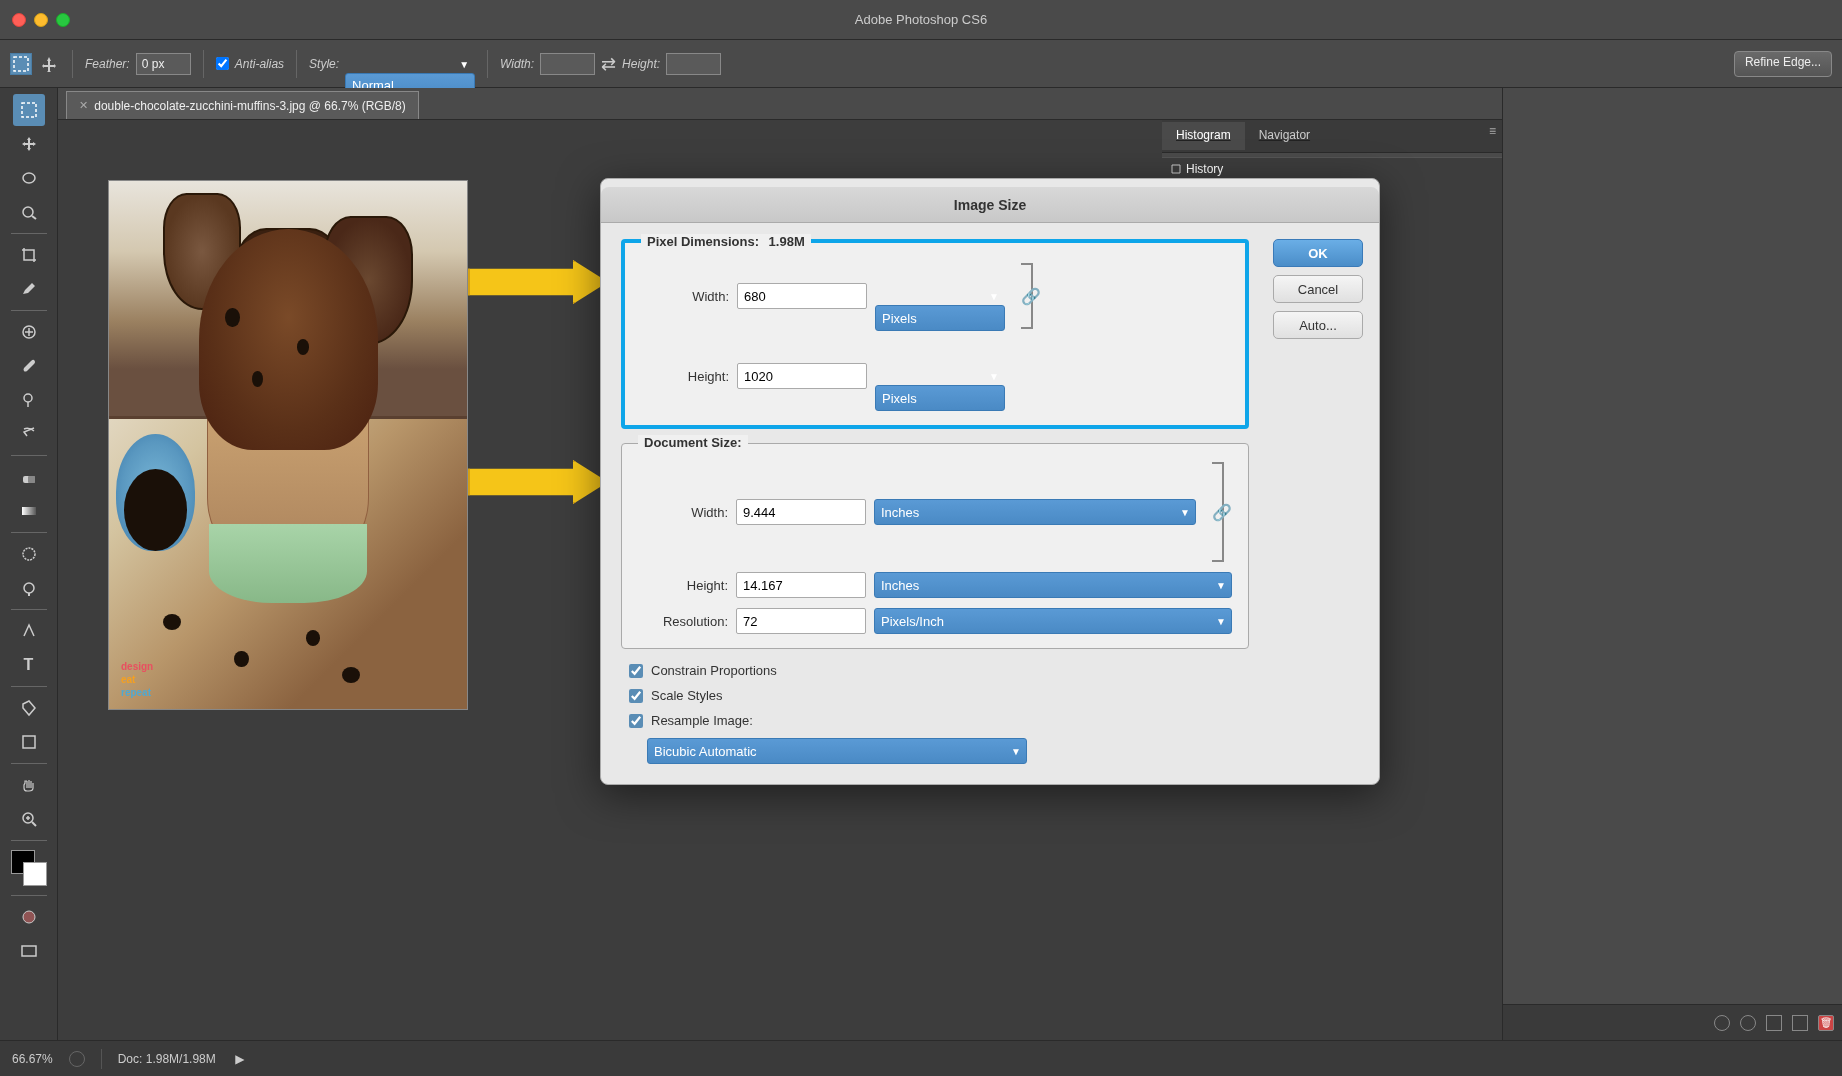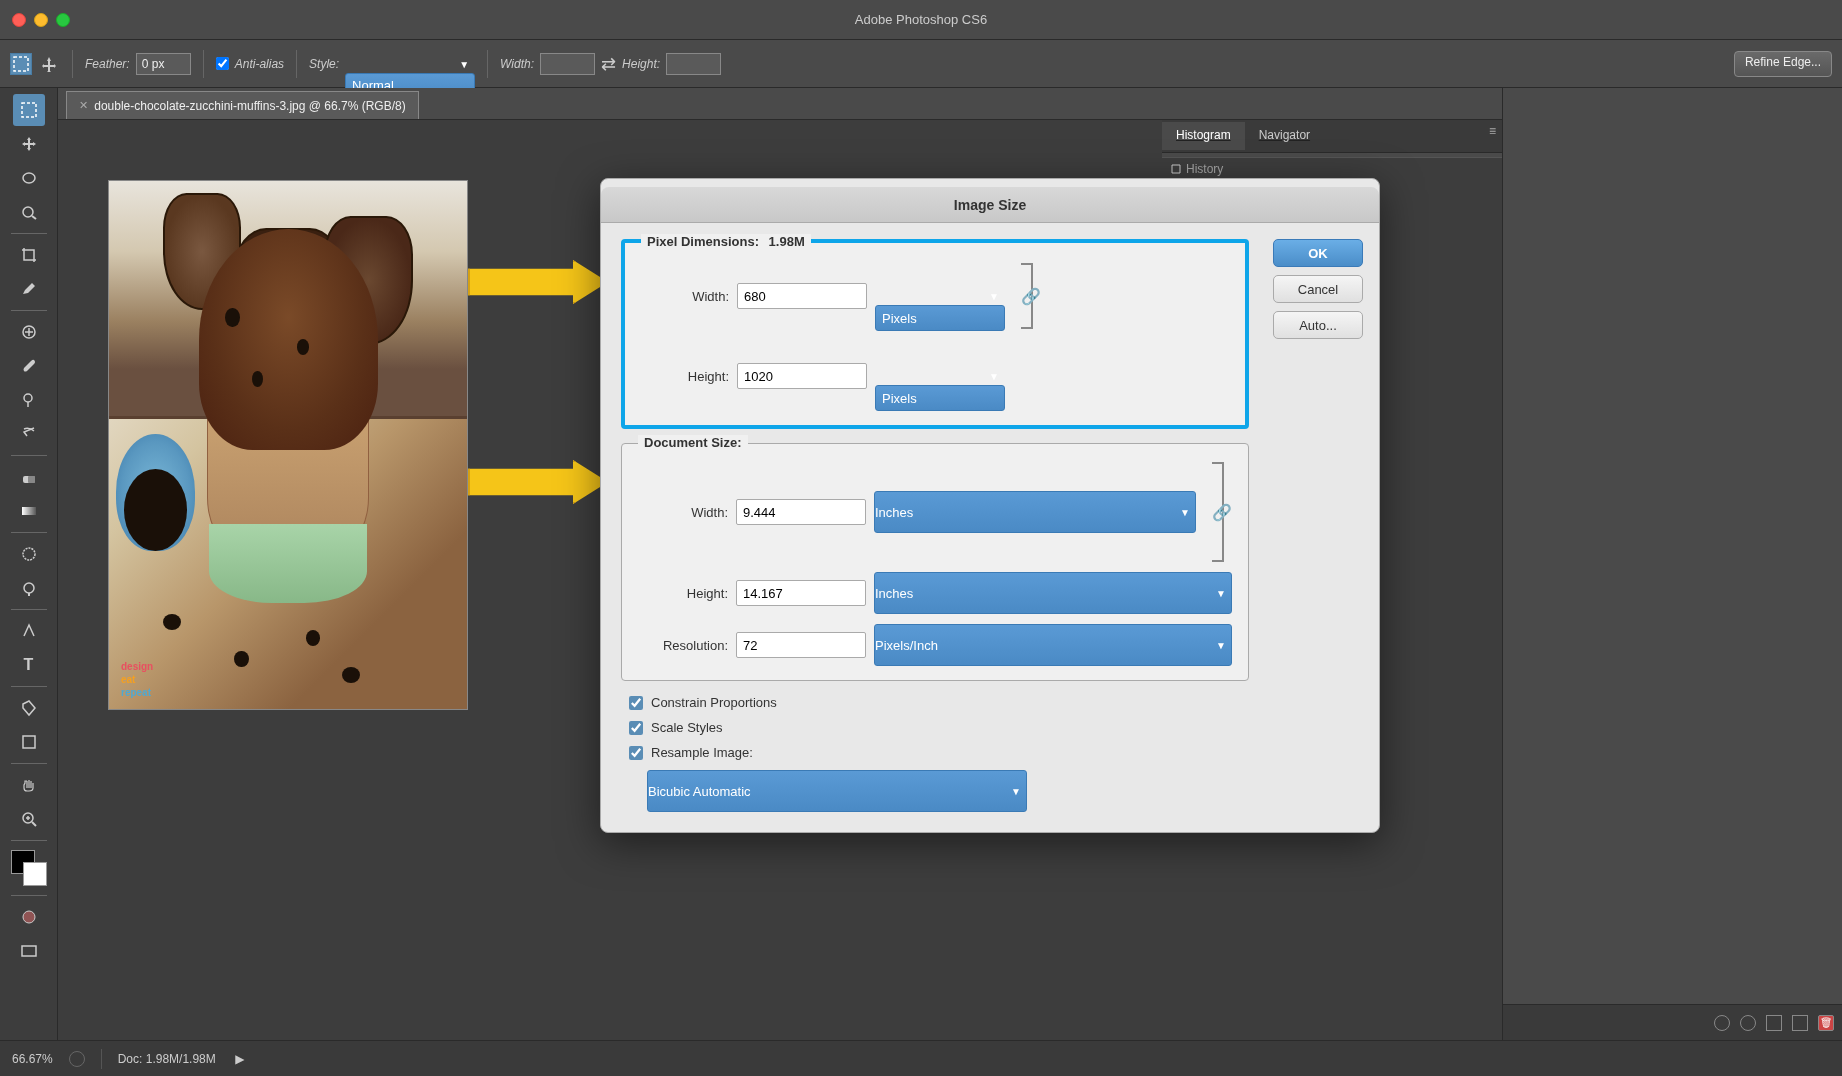--- a/index.html
+++ b/index.html
@@ -225,25 +225,25 @@
       font-size: 10px;
       color: #fff;
       pointer-events: none;
     }
     .select-wrapper-wide {
       position: relative;
       flex: 1;
     }
     .select-wrapper-wide select {
       width: 100%;
-      height: 42px;
+      height: 26px;
       background: linear-gradient(to bottom, #5a9ad5, #4a8ac5);
       border: 1px solid #3a7ab5;
       color: #fff;
-      padding: 0 24px 0 0;
+      padding: 0 24px 0 6px;
       font-size: 13px;
       border-radius: 3px;
       appearance: none;
       cursor: pointer;
     }
     .select-wrapper-wide::after {
       content: '▼';
       position: absolute;
       right: 6px;
       top: 50%;
@@ -541,21 +541,21 @@
     </div>
 
     <div style="position:absolute; top:32px; right:0; width:340px; background:#4a4a4a; z-index:10;">
       <div style="display:flex; background:#3a3a3a; border-bottom:1px solid #2a2a2a; position:relative; padding: 2px 0; text-decoration: underline;">
         <div class="panel-tab active">Histogram</div>
         <div class="panel-tab">Navigator</div>
         <div style="position:absolute; right:6px; top:4px; color:#aaa; font-size:12px;">≡</div>
       </div>
 
       <div style="display:flex; align-items:center; background:#3d3d3d; border-top:1px solid #555; padding:4px 8px; margin-top:4px;">
-        <div style="color:#a3a3a3; font-size:12px; display:flex;align-items:center;gap:4px;">
+        <div style="color:#ffffff; font-size:12px; display:flex;align-items:center;gap:4px;">
           <svg width="12" height="12">
               <polygon points="2,2 10,2 10,10 2,10" fill="none" stroke="#ccc" stroke-width="1"></polygon>
             </svg>
           <span>History</span>
         </div>
       </div>
     </div>
 
     <div style="position:absolute; top:72px; left:0; right:0; bottom:0;">
 

